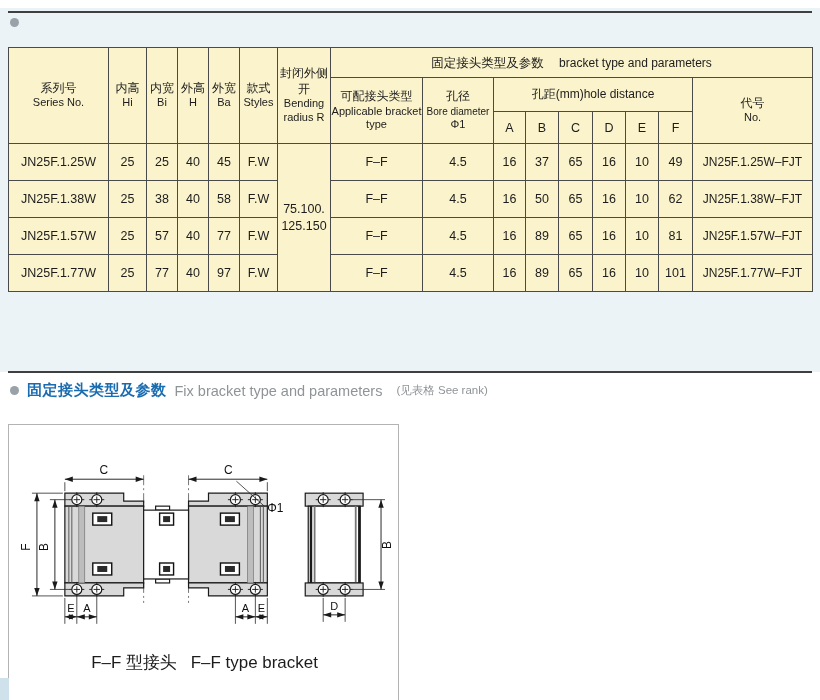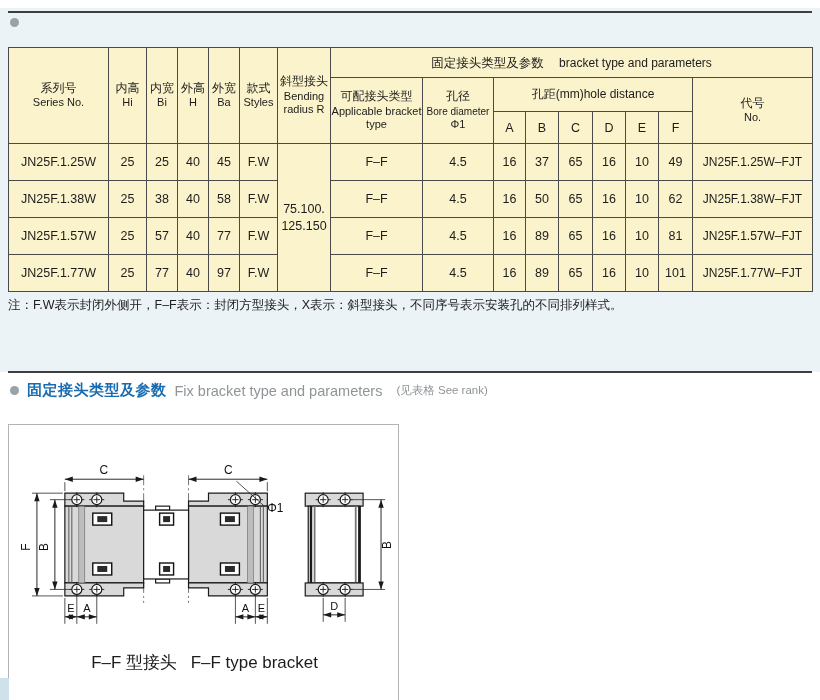--- a/index.html
+++ b/index.html
@@ -98,21 +98,21 @@
       </td>
       <td rowspan="3">
         <span class="hzh">外宽</span>
         <span class="hen">Ba</span>
       </td>
       <td rowspan="3">
         <span class="hzh">款式</span>
         <span class="hen">Styles</span>
       </td>
       <td rowspan="3">
-        <span class="hzh">斜型接头</span>
+        <span class="hzh">封闭外侧开</span>
         <span class="hen">Bending radius R</span>
       </td>
       <td colspan="9" class="grp">
         <span class="hzh">固定接头类型及参数</span>
         <span class="hen">bracket type and parameters</span>
       </td>
     </tr>
     <tr class="hr2">
       <td rowspan="2">
         <span class="hzh">可配接头类型</span>
@@ -209,21 +209,20 @@
       <td class="data">65</td>
       <td class="data">16</td>
       <td class="data">10</td>
       <td class="data">101</td>
       <td class="code">JN25F.1.77W–FJT</td>
     </tr>
   </tbody>
     </table>
 
   <div class="notes">
-    <p>注：F.W表示封闭外侧开，F–F表示：封闭方型接头，X表示：斜型接头，不同序号表示安装孔的不同排列样式。</p>
   </div>
 
   <div class="rule rule-mid"></div>
 
   <div class="sec-title t2">
     <span class="bullet"></span>
     <span class="zh">固定接头类型及参数</span>
     <span class="en">Fix bracket type and parameters</span>
     <span class="aside">(见表格 See rank)</span>
   </div>

